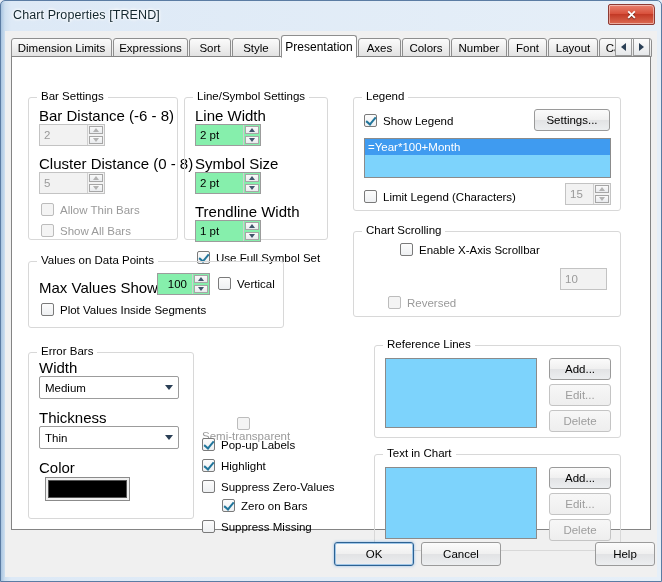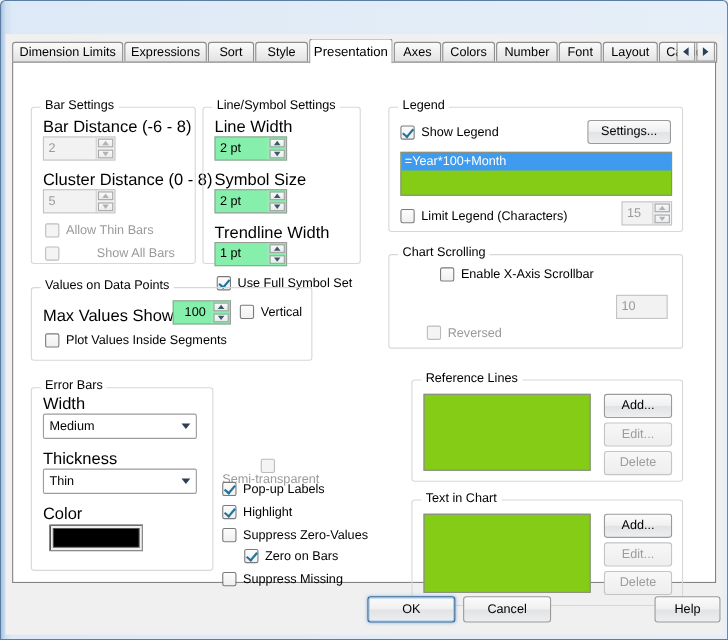--- a/index.html
+++ b/index.html
@@ -144,21 +144,21 @@
     position: absolute;
     background: linear-gradient(to bottom, #fbfbfb 0%, #f0f0f0 48%, #e2e3e5 52%, #eceef0 100%);
     border: 1px solid #9a9a9a; border-radius: 3px;
     display: flex; align-items: center; justify-content: center;
     font-size: 11.5px; color: #000; cursor: pointer; white-space: nowrap;
   }
   .btn.dis { color: #9d9d9d; border-color: #c4c4c4; background: linear-gradient(to bottom,#f7f7f7,#eeeeee); }
   .btn.default { border: 1px solid #2c6293; box-shadow: 0 0 0 1px #9fc6e8 inset, 0 0 3px rgba(60,140,220,.55); }
 
   
-  .listbox { position: absolute; background: #84cc16; border: 1px solid #8b8b8b; overflow: hidden; }
+  .listbox { position: absolute; background: #7dd3fc; border: 1px solid #8b8b8b; overflow: hidden; }
   .listbox .row { height: 16px; display: flex; align-items: center; padding-left: 3px; font-size: 11.5px; }
   .listbox .row.sel { background: #3f9bf0; color: #fff; }
 
   
   .combo {
     position: absolute; height: 23px; background: #fff;
     border: 1px solid #9c9c9c; border-radius: 2px;
     display: flex; align-items: center; cursor: pointer;
   }
   .combo .cval { flex: 1; padding-left: 5px; font-size: 11.5px; color: #000; }
@@ -174,20 +174,26 @@
   }
 
   
   #btnbar { position: absolute; left: 0; right: 0; bottom: 0; height: 47px; }
 </style>
 </head>
 <body>
 
 <div id="window">
 
+  <div id="titlebar">
+    <div id="title-text">Chart Properties [TREND]</div>
+    <div id="close-btn">
+      <div id="close-x">✕</div>
+    </div>
+  </div>
 
   <div id="client">
 
     <div id="tabstrip">
       <div class="tab" style="left:0px;   width:101px;">
           <span>Dimension Limits</span>
         </div>
       <div class="tab" style="left:102px; width:75px;">
           <span>Expressions</span>
         </div>
@@ -252,21 +258,21 @@
               </div>
             <div class="sb">
                 <i class="d"></i>
               </div>
           </div>
         </div>
         <div class="cb dis" style="left:12px; top:105px;">
           <span class="box"></span>
           <span class="ctxt">Allow Thin Bars</span>
         </div>
-        <div class="cb dis" style="left:12px; top:126px;gap:28px;">
+        <div class="cb dis" style="left:12px; top:126px;">
           <span class="box"></span>
           <span class="ctxt">Show All Bars</span>
         </div>
       </div>
 
       <div class="group" style="left:172px; top:40px; width:144px; height:143px;">
         <div class="glabel">Line/Symbol Settings</div>
         <div class="lbl" style="left:10px; top:9px;">Line Width</div>
         <div class="spin" style="left:10px; top:26px; width:66px;">
           <div class="sval">2 pt</div>

